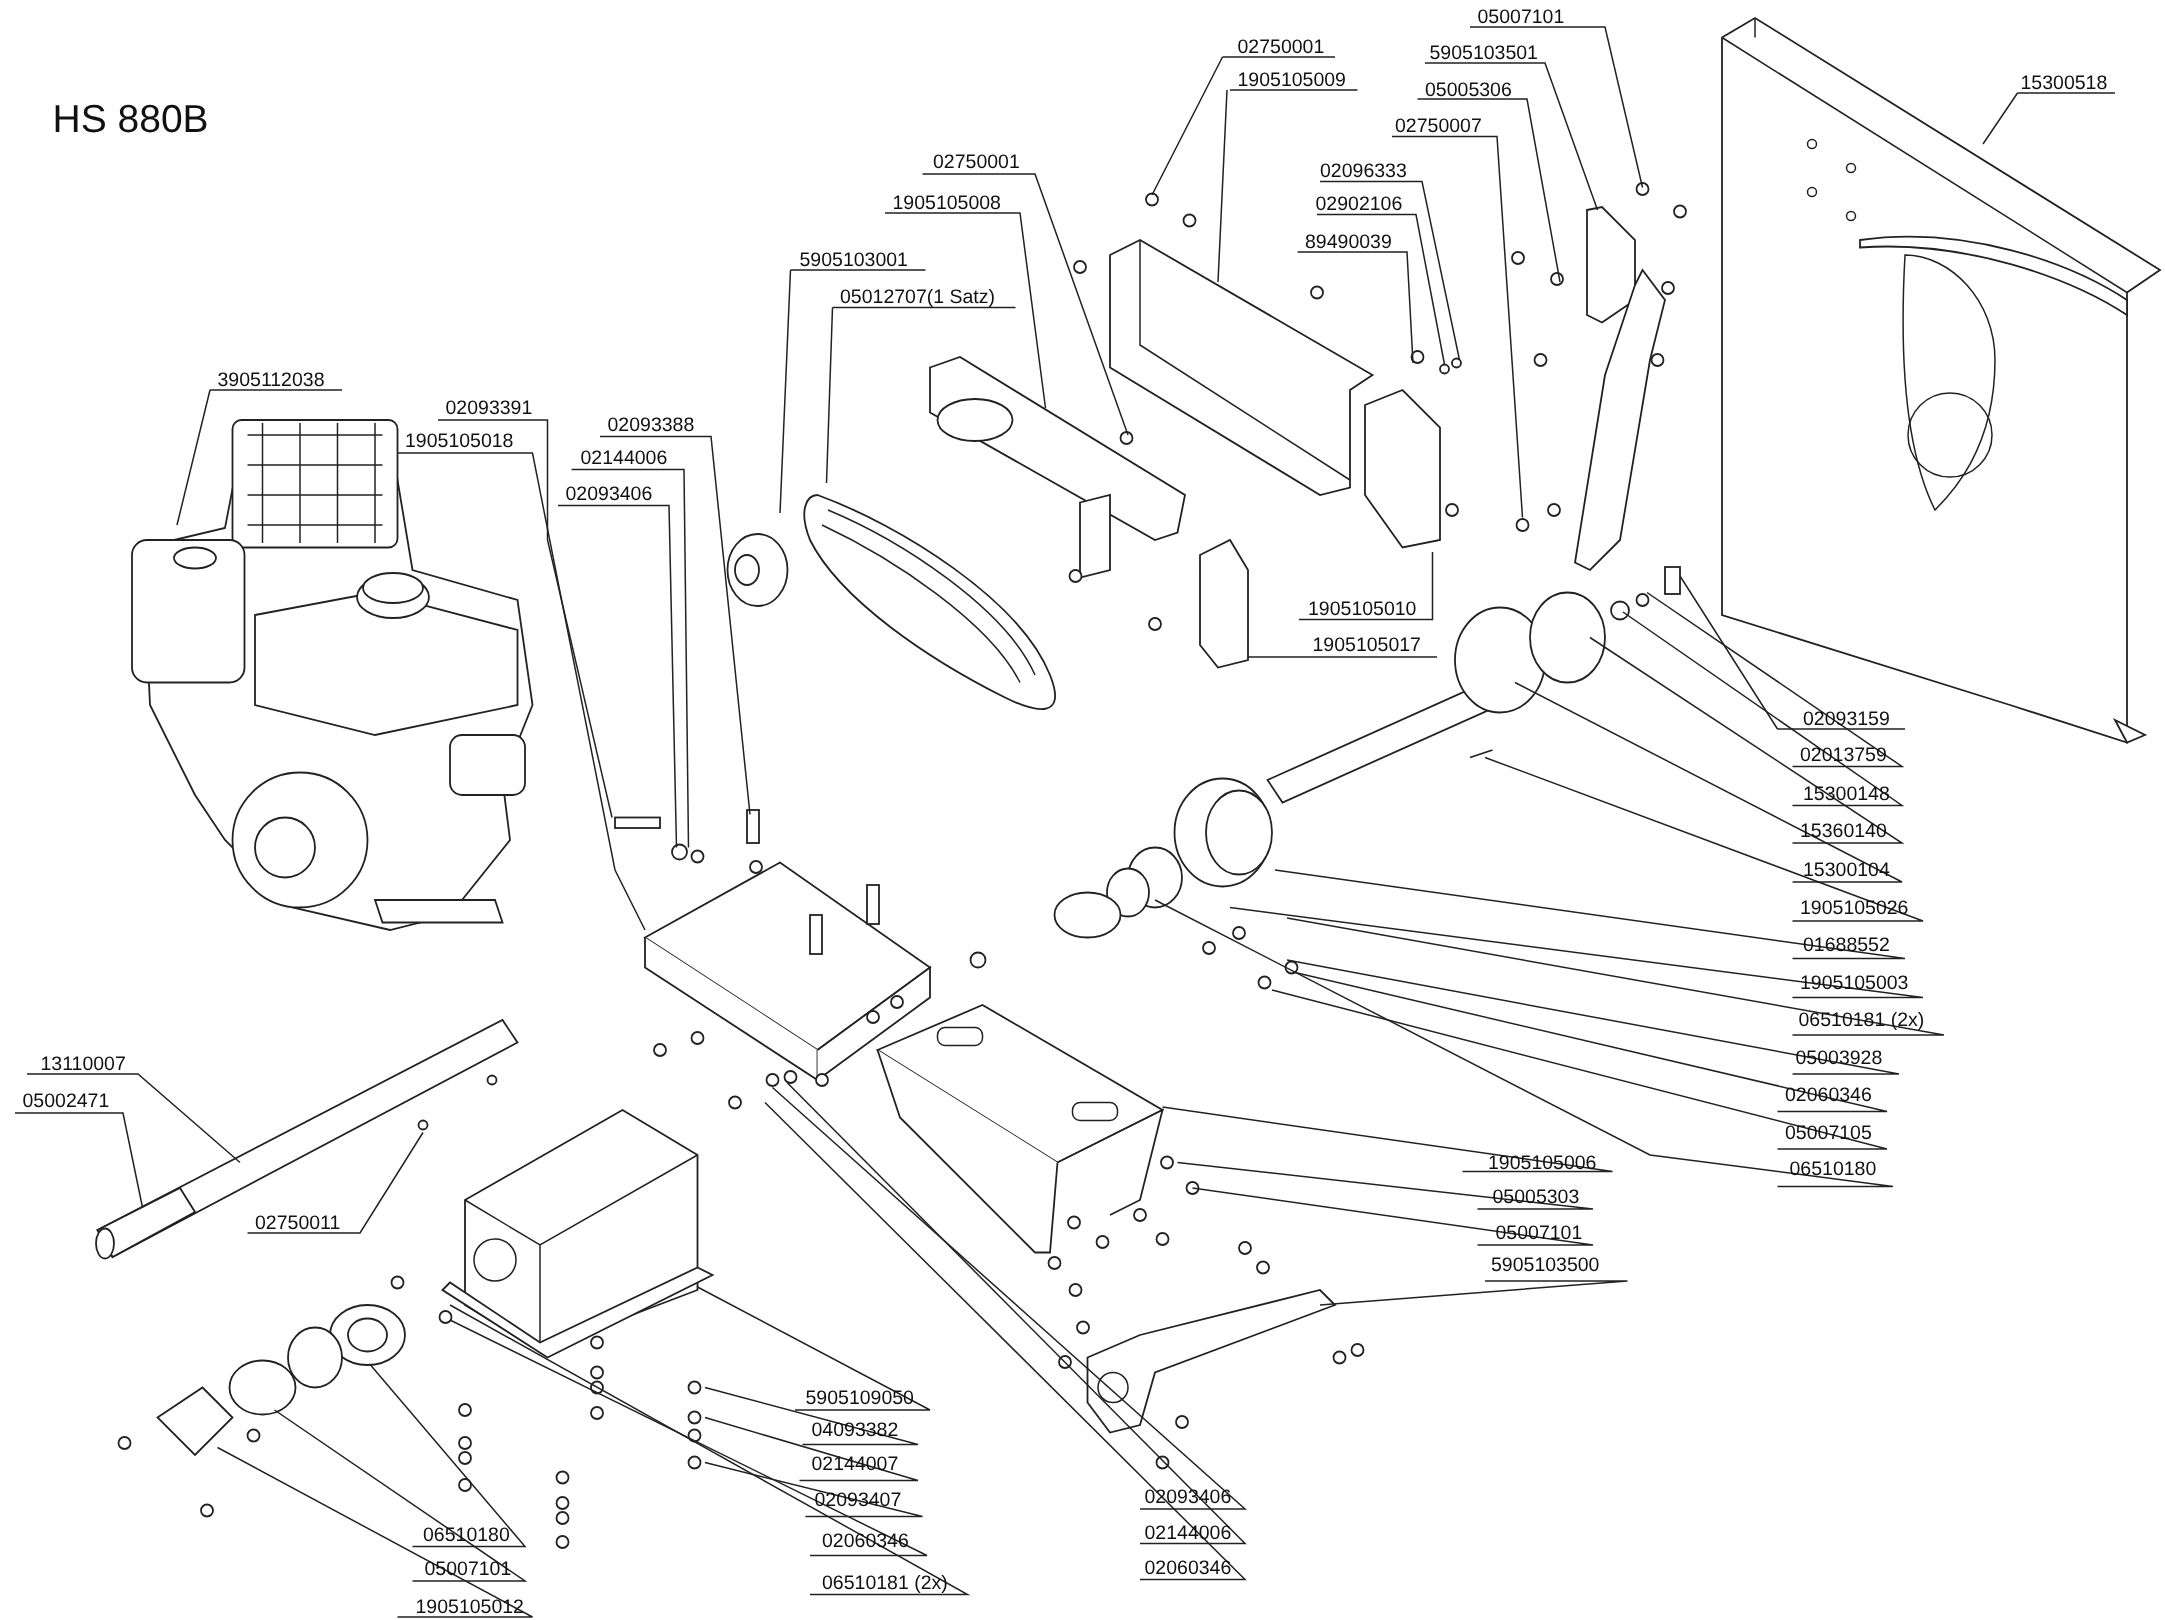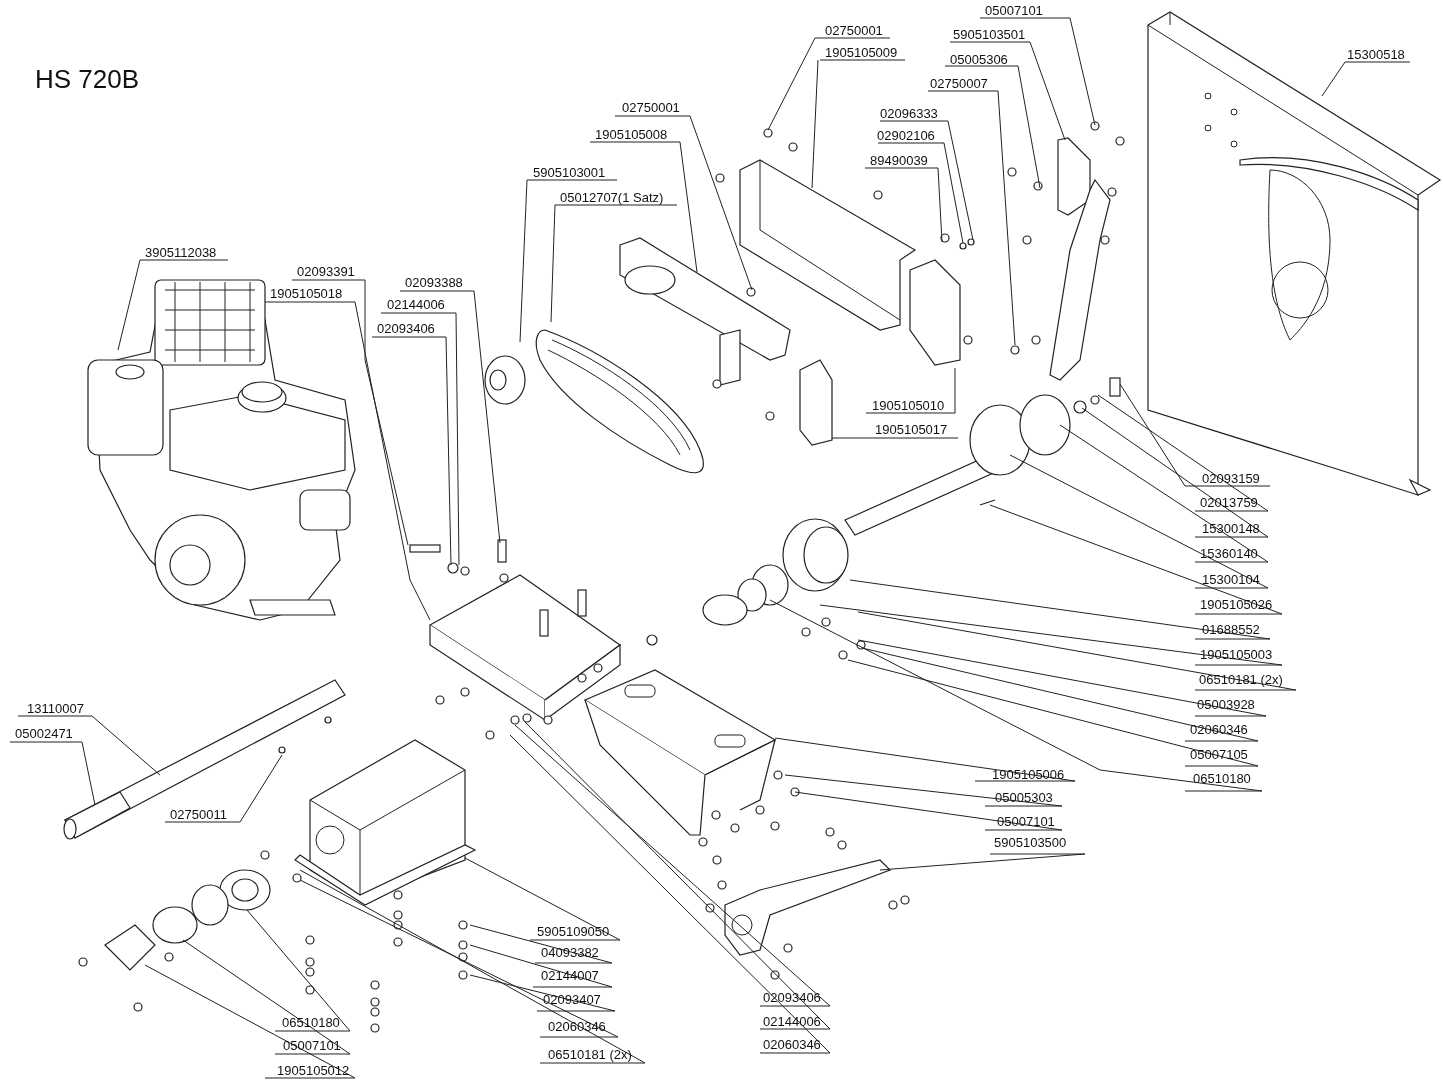--- a/index.html
+++ b/index.html
@@ -7,21 +7,21 @@
   #title{position:absolute;left:35px;top:64px;font-size:26px;color:#111;}
   svg#dia{position:absolute;left:0;top:0;}
   .lbl{font-size:13px;fill:#111;font-family:"Liberation Sans",sans-serif;}
   .ln{stroke:#222;stroke-width:1;fill:none;}
   .pt{stroke:#222;stroke-width:1.2;fill:#fff;}
   .ptd{stroke:#222;stroke-width:1;fill:none;}
 </style>
 </head>
 <body>
 
-<div id="title">HS 720B</div>
+<div id="title">HS 880B</div>
 
 <svg id="dia" width="1443" height="1080" viewBox="0 0 1443 1080">
 
   <g>
     <path class="pt" d="M95 365 L150 352 L160 300 L260 290 L275 380 L345 400 L355 470 L335 520 L340 560 L300 610 L260 620 L195 605 L150 560 L130 530 L100 470 Z"></path>
     <rect class="pt" x="155" y="280" width="110" height="85" rx="6"></rect>
     <path class="ptd" d="M165 290 L255 290 M165 310 L255 310 M165 330 L255 330 M165 350 L255 350 M175 282 L175 362 M200 282 L200 362 M225 282 L225 362 M250 282 L250 362"></path>
     <rect class="pt" x="88" y="360" width="75" height="95" rx="10"></rect>
     <ellipse class="pt" cx="130" cy="372" rx="14" ry="7"></ellipse>
     <path class="pt" d="M170 410 L250 395 L345 420 L345 470 L250 490 L170 470 Z"></path>

